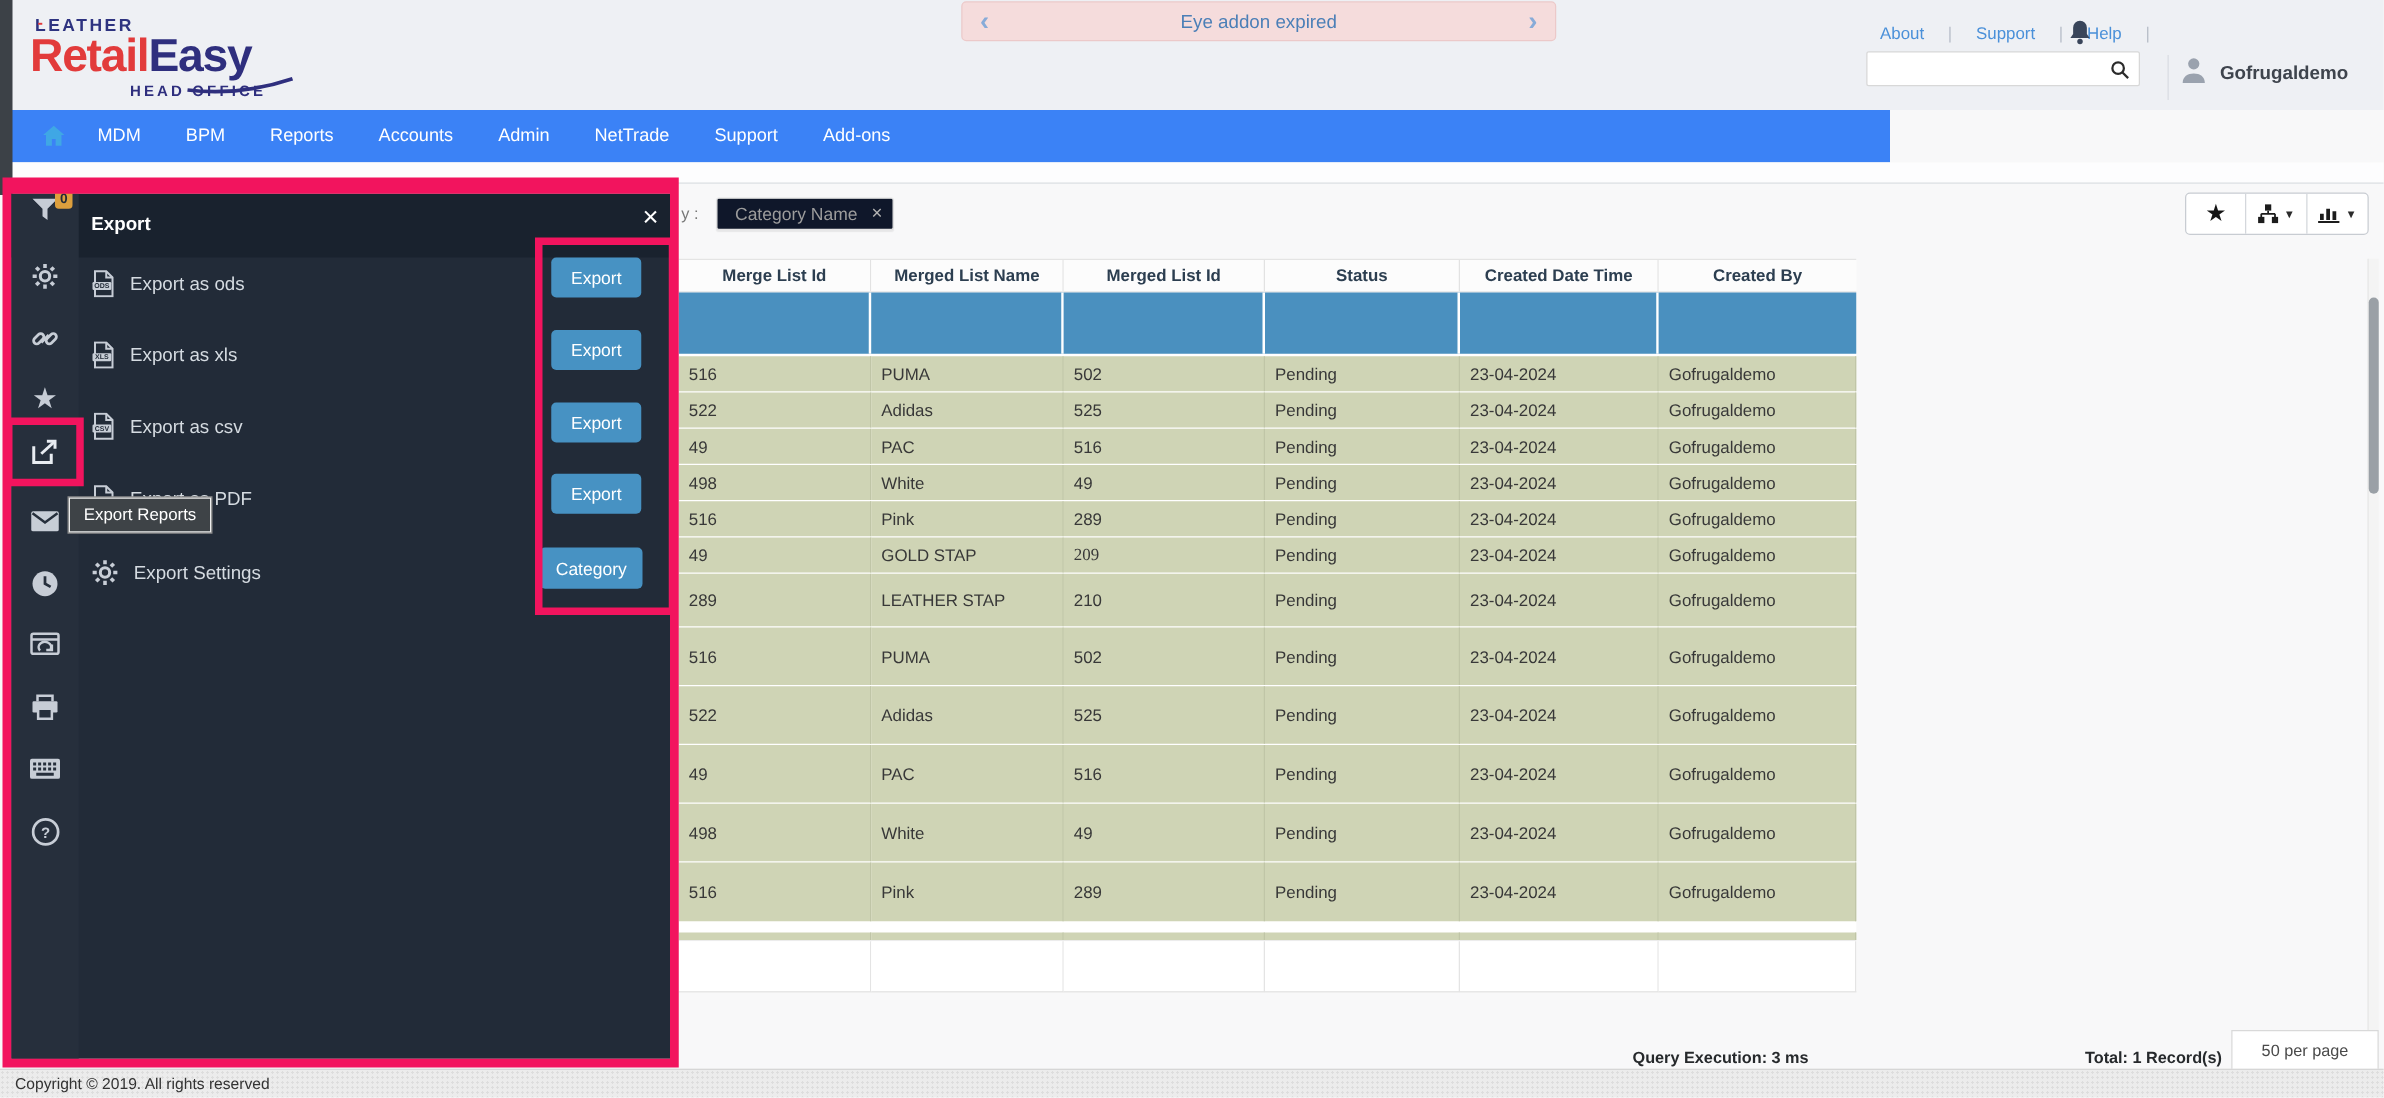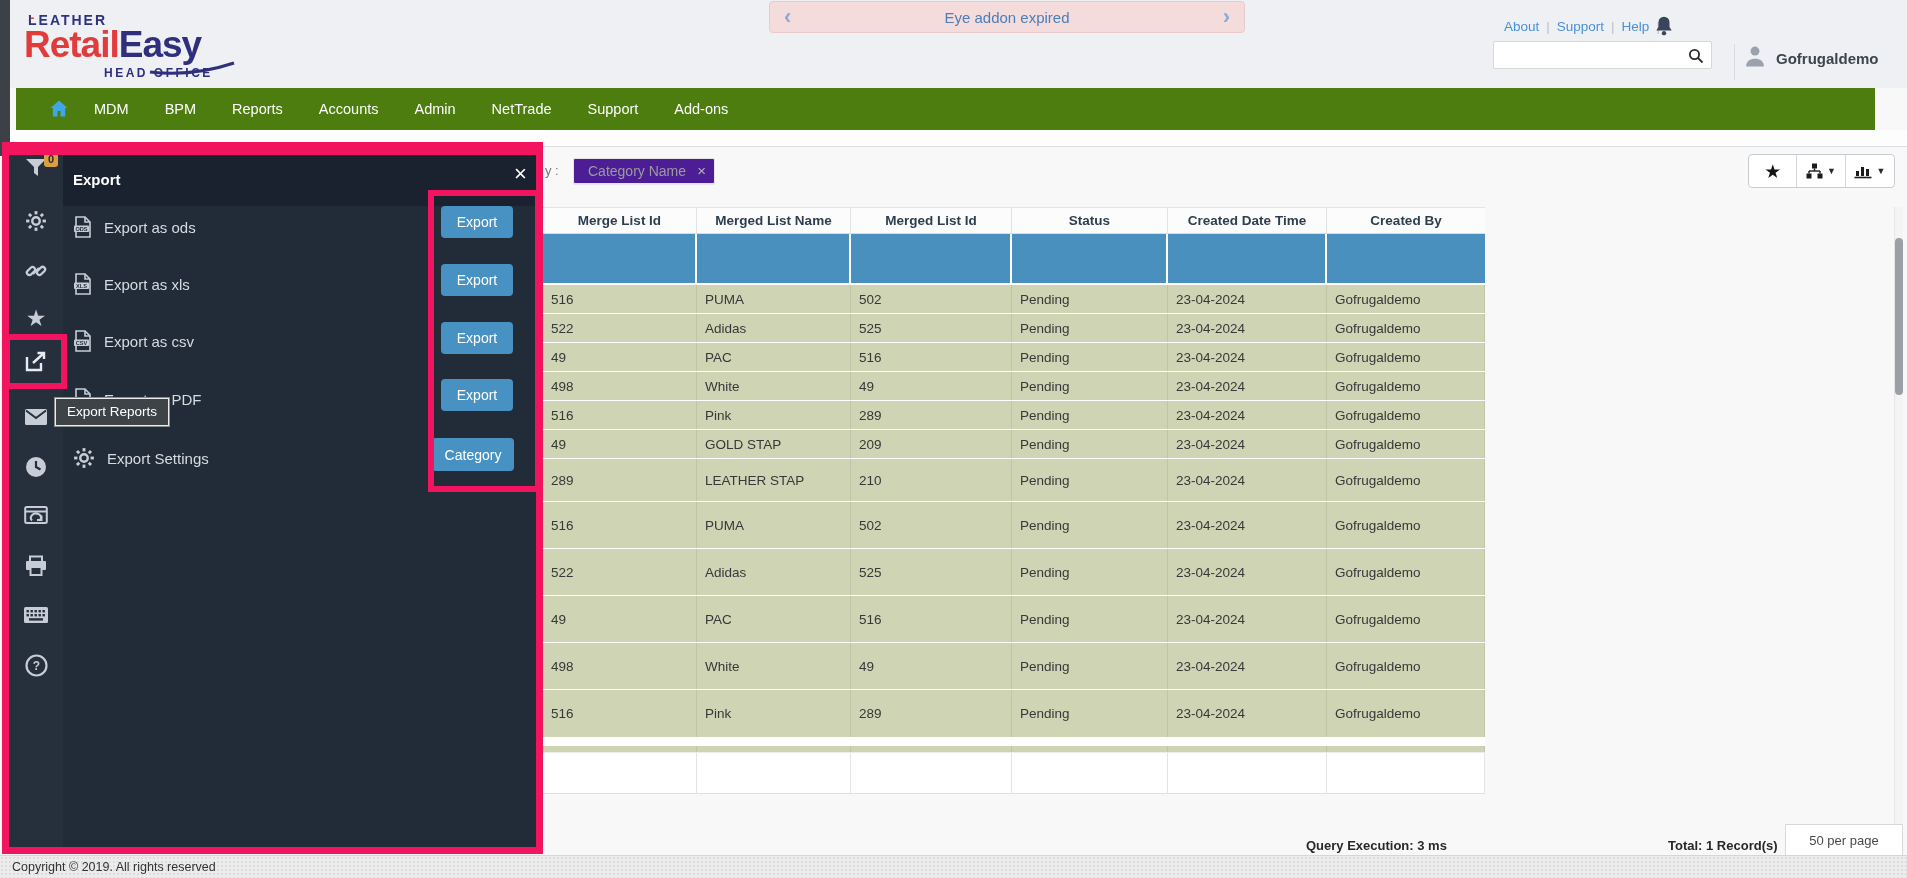--- a/index.html
+++ b/index.html
@@ -19,45 +19,45 @@
   #logo-swoosh{position:absolute;left:148px;top:60px}
 
   
   #banner{position:absolute;left:769px;top:1px;width:476px;height:32px;background:#f5dcdc;border:1px solid #ecc9c9;border-radius:4px;display:flex;align-items:center;justify-content:center}
   #banner .chev{position:absolute;top:1px;font-size:22px;font-weight:bold;color:#87abd8;line-height:28px;cursor:pointer}
   #banner .chev.left{left:14px}
   #banner .chev.right{right:14px}
   #banner-text{font-size:15px;color:#4b7fb7}
 
   
-  #top-links{position:absolute;left:1504px;top:19px;font-size:13.5px;color:#4a90d9;display:flex;gap:7px;align-items:center}
+  #top-links{position:absolute;left:1504px;top:19px;font-size:13.5px;color:#4a90d9;display:flex;gap:19px;align-items:center}
   #top-links .sep{color:#b9bfca}
   #top-links a{color:#4a90d9;text-decoration:none;cursor:pointer}
   #bell{position:absolute;left:1653px;top:15px;width:22px;height:22px}
   #search-box{position:absolute;left:1493px;top:41px;width:219px;height:28px;background:#fff;border:1px solid #d8d8d8;border-radius:2px}
   #search-box input{position:absolute;left:6px;top:2px;width:180px;height:22px;border:none;outline:none;font-size:13px;background:transparent}
   #search-icon{position:absolute;right:7px;top:6px}
   #user-divider{position:absolute;left:1734px;top:44px;width:1px;height:36px;background:#d9dce2}
   #user-avatar{position:absolute;left:1743px;top:44px;width:24px;height:26px}
   #user-name{position:absolute;left:1776px;top:50px;font-size:15px;font-weight:600;color:#3e444d}
 
   
-  #nav-bar{position:absolute;left:16px;top:88px;width:1859px;height:42px;background:#4d7c0f}
+  #nav-bar{position:absolute;left:0;top:88px;width:1512px;height:42px;background:#3b82f6}
   #home-btn{position:absolute;left:33px;top:11px;width:20px;height:20px;cursor:pointer}
   #nav-items{position:absolute;left:78px;top:0;height:42px;display:flex;gap:36px;align-items:center}
   .nav-item{color:#fff;font-size:14.5px;cursor:pointer;white-space:nowrap}
 
   
   #content{position:absolute;left:0;top:130px;width:1907px;height:725px;background:#f8f8f9}
   #content-white-strip{position:absolute;left:0;top:130px;width:1907px;height:16px;background:#fdfdfe}
   #content-hairline{position:absolute;left:0;top:146px;width:1907px;height:1px;background:#dcdfe4}
 
   
   #filtered-by-label{position:absolute;left:545px;top:163px;font-size:13px;color:#777}
-  #filter-chip{position:absolute;left:573px;top:158px;height:26px;padding:0 28px 0 14px;background:#4c1d95;border:1px solid #e4e4e4;border-radius:2px;box-shadow:0 1px 1px rgba(0,0,0,.07);font-size:14px;color:#9c9c9c;line-height:24px;cursor:pointer}
+  #filter-chip{position:absolute;left:573px;top:158px;height:26px;padding:0 28px 0 14px;background:#0f172a;border:1px solid #e4e4e4;border-radius:2px;box-shadow:0 1px 1px rgba(0,0,0,.07);font-size:14px;color:#9c9c9c;line-height:24px;cursor:pointer}
   #filter-chip .chip-x{position:absolute;right:8px;top:0;line-height:24px;color:#b3b3b3;font-size:15px}
 
   
   #right-toolbar{position:absolute;left:1748px;top:154px;width:147px;height:34px;background:#fff;border:1px solid #c8ccd2;border-radius:4px;display:flex}
   .rt-btn{width:49px;height:32px;display:flex;align-items:center;justify-content:center;gap:4px;border-right:1px solid #d4d7dc;cursor:pointer}
   .rt-btn:last-child{border-right:none}
   .rt-btn .star-glyph{font-size:19px;color:#141414;line-height:1}
   .rt-btn .caret{font-size:9px;color:#2b2b2b}
 
   
@@ -268,21 +268,21 @@
         <div class="td" style="height: 28px;">516</div>
         <div class="td" style="height: 28px;">Pink</div>
         <div class="td" style="height: 28px;">289</div>
         <div class="td" style="height: 28px;">Pending</div>
         <div class="td" style="height: 28px;">23-04-2024</div>
         <div class="td" style="height: 28px;">Gofrugaldemo</div>
       </div>
       <div class="trow tr">
         <div class="td" style="height: 28px;">49</div>
         <div class="td" style="height: 28px;">GOLD STAP</div>
-        <div class="td" style="height: 28px;">209</div>
+        <div class="td" style="height: 28px; font-family: Liberation Serif, serif;">209</div>
         <div class="td" style="height: 28px;">Pending</div>
         <div class="td" style="height: 28px;">23-04-2024</div>
         <div class="td" style="height: 28px;">Gofrugaldemo</div>
       </div>
       <div class="trow tr">
         <div class="td" style="height: 42px;">289</div>
         <div class="td" style="height: 42px;">LEATHER STAP</div>
         <div class="td" style="height: 42px;">210</div>
         <div class="td" style="height: 42px;">Pending</div>
         <div class="td" style="height: 42px;">23-04-2024</div>

